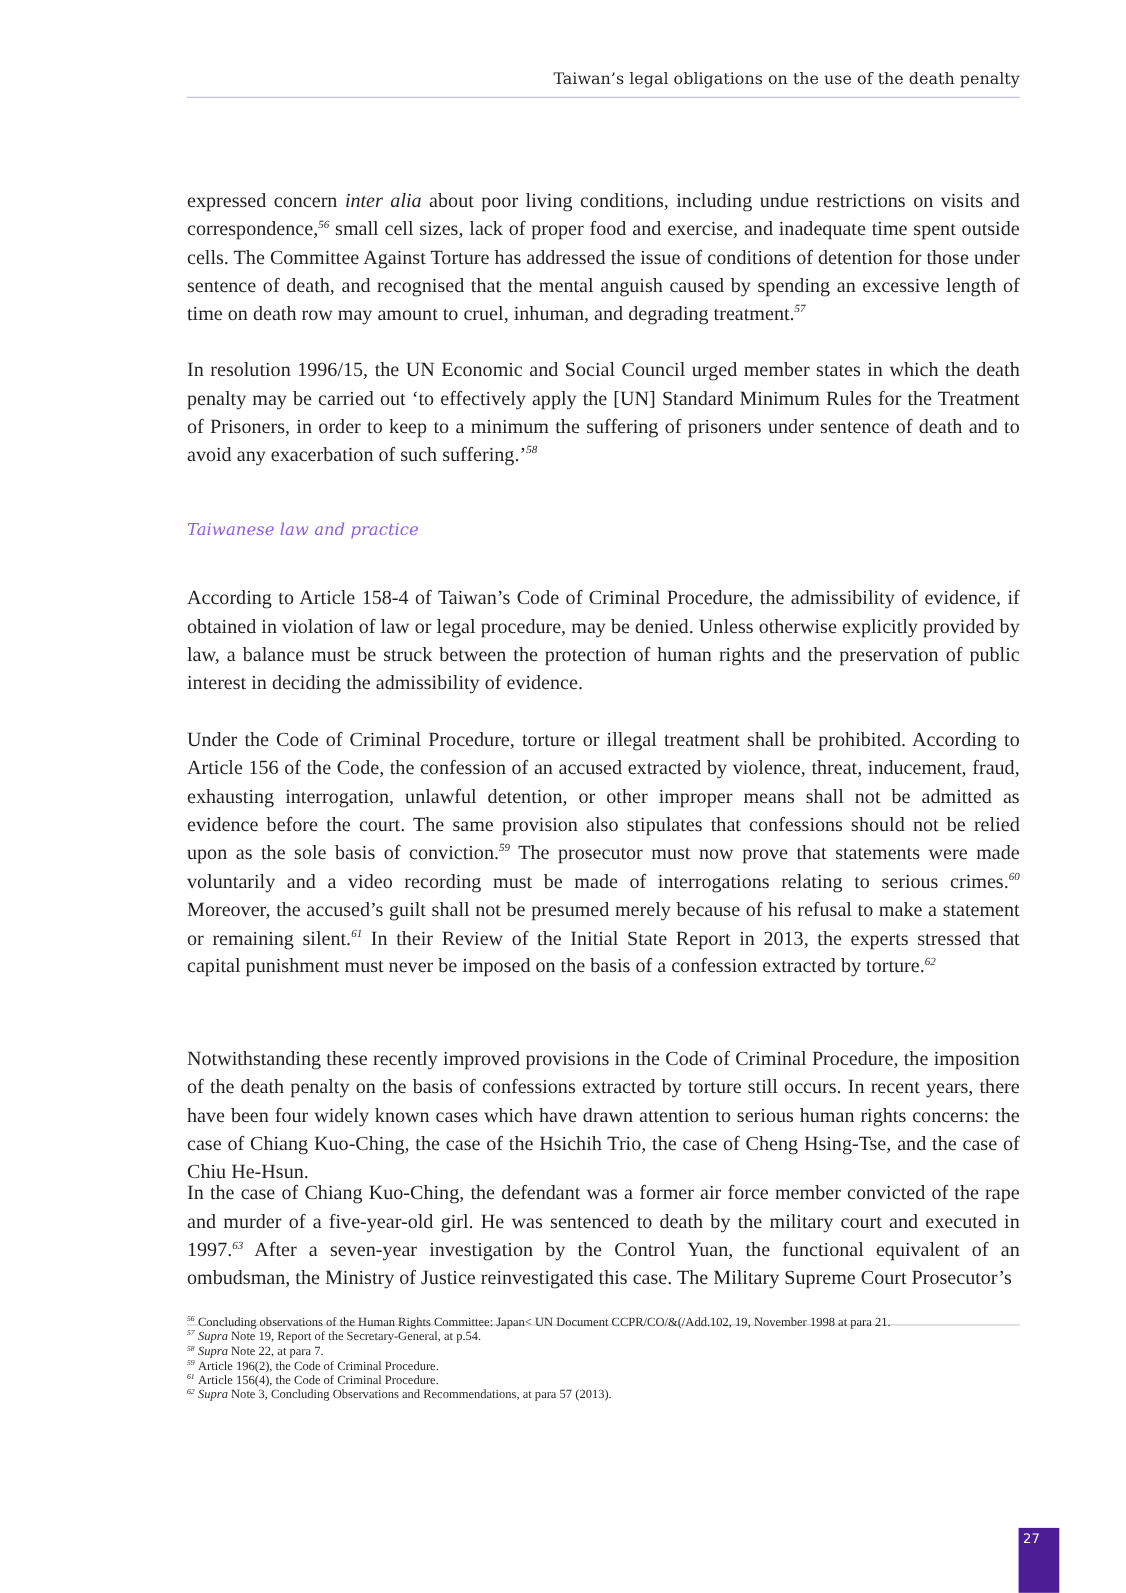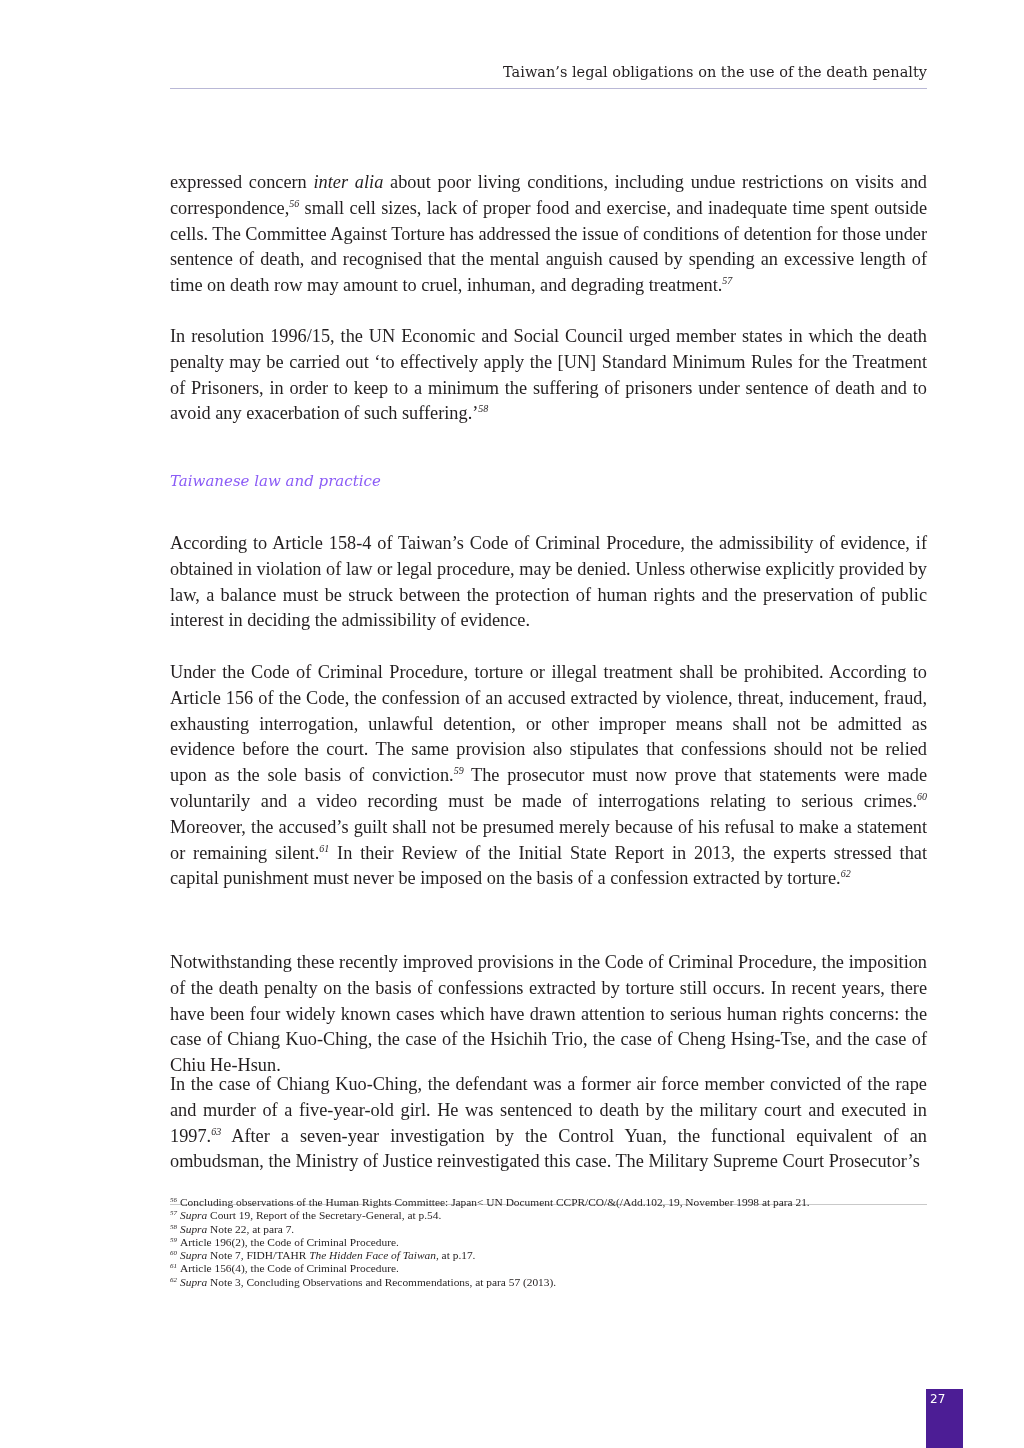--- a/index.html
+++ b/index.html
@@ -67,23 +67,22 @@
 </div>
 
 <div class="body-text" style="top:1072px;">
   <p><span>In the case of Chiang Kuo-Ching, the defendant was a former air force member convicted of the rape and murder of a five-year-old girl. He was sentenced to death by the military court and executed in 1997.</span><sup>63</sup><span> After a seven-year investigation by the Control Yuan, the functional equivalent of an ombudsman, the Ministry of Justice reinvestigated this case. The Military Supreme Court Prosecutor’s</span></p>
 </div>
 
 <div class="fn-rule"></div>
 
 <div class="footnotes">
   <div><sup>56</sup><span>Concluding observations of the Human Rights Committee: Japan&lt; UN Document CCPR/CO/&amp;(/Add.102, 19, November 1998 at para 21.</span></div>
-  <div><sup>57</sup><i>Supra</i><span> Court 19, Report of the Secretary-General, at p.54.</span></div>
+  <div><sup>57</sup><i>Supra</i><span> Note 19, Report of the Secretary-General, at p.54.</span></div>
   <div><sup>58</sup><i>Supra</i><span> Note 22, at para 7.</span></div>
   <div><sup>59</sup><span>Article 196(2), the Code of Criminal Procedure.</span></div>
-  <div><sup>60</sup><i>Supra</i><span> Note 7, FIDH/TAHR </span><i>The Hidden Face of Taiwan</i><span>, at p.17.</span></div>
   <div><sup>61</sup><span>Article 156(4), the Code of Criminal Procedure.</span></div>
   <div><sup>62</sup><i>Supra</i><span> Note 3, Concluding Observations and Recommendations, at para 57 (2013).</span></div>
 </div>
 
 <div class="page-tab">
   <span class="page-num">27</span>
 </div>
 
 </body></html>

